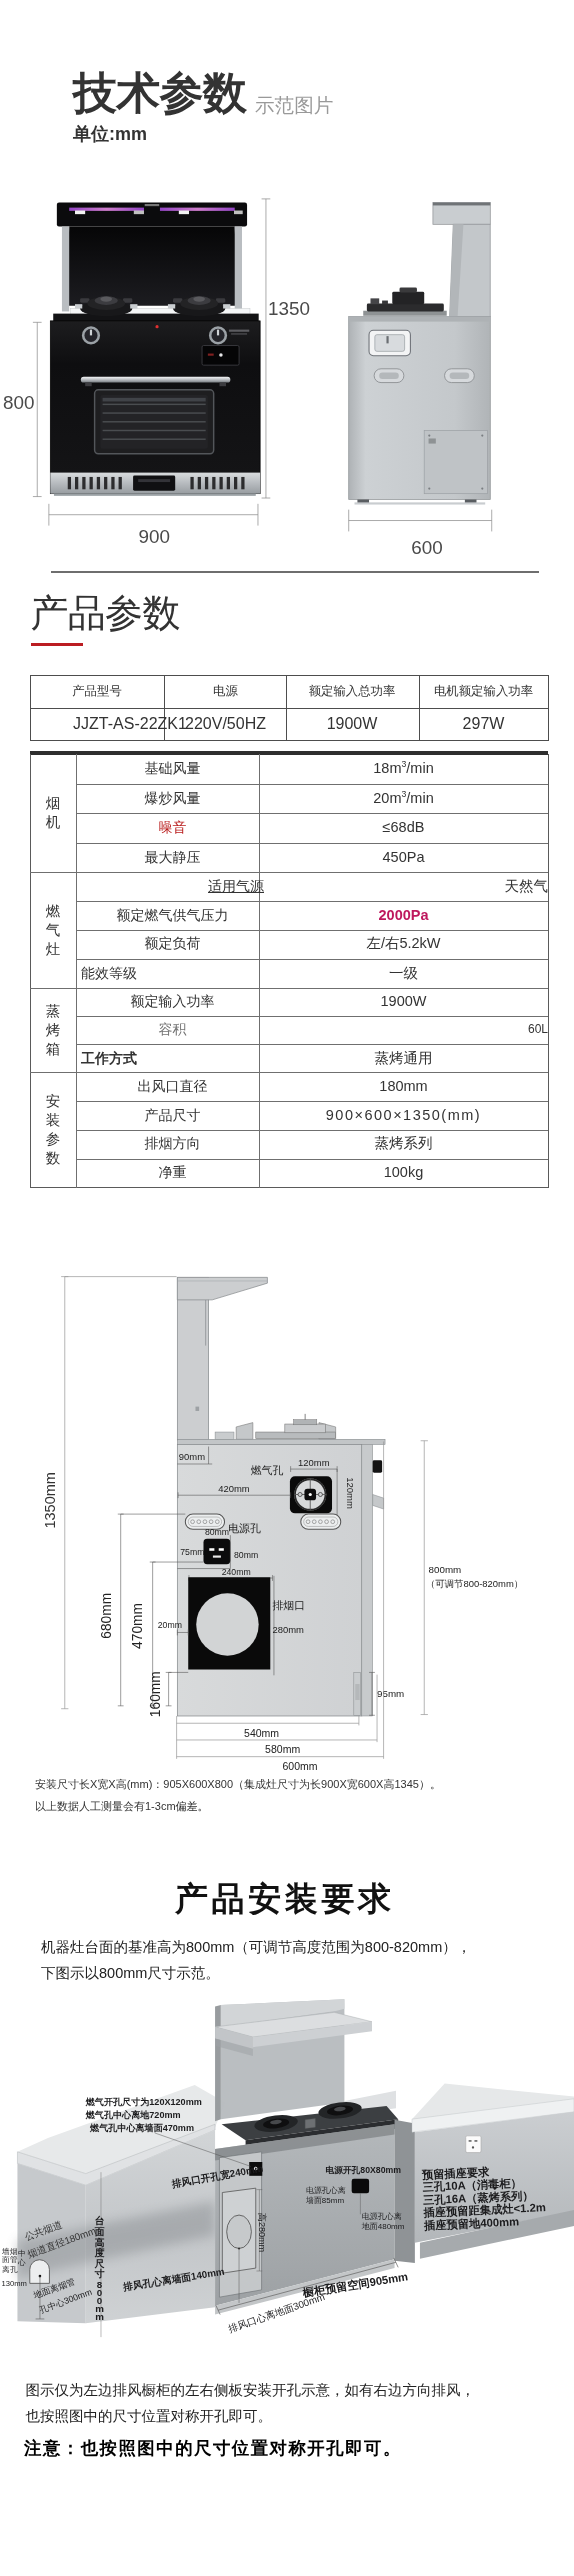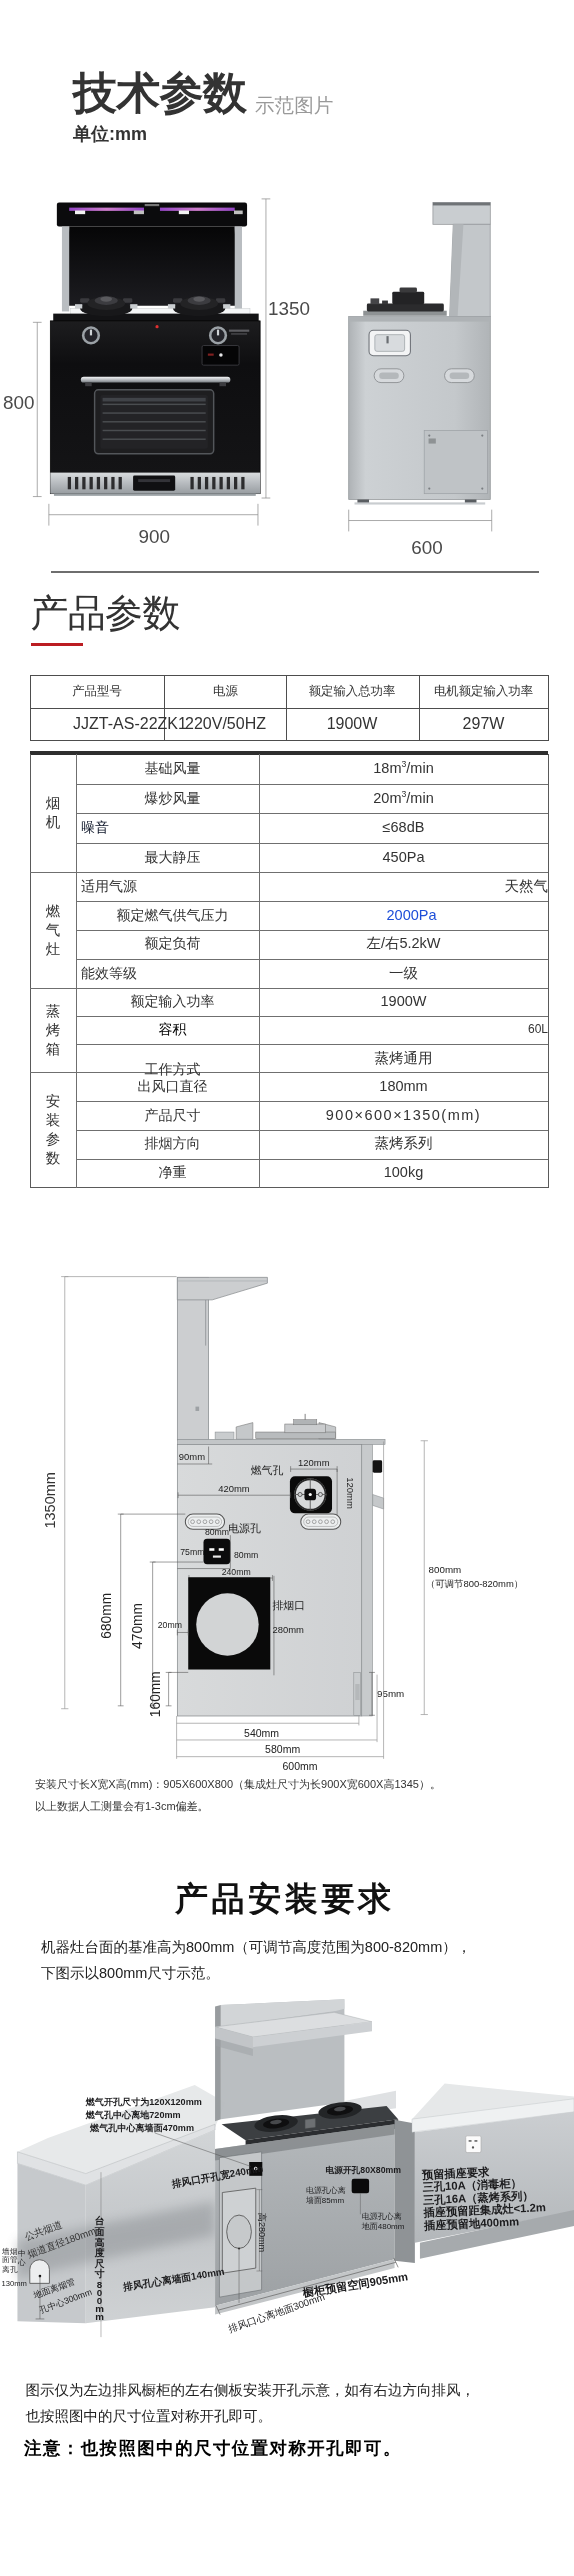--- a/index.html
+++ b/index.html
@@ -243,53 +243,53 @@
 <div class="abs" style="left:30px;top:872px;width:518px;height:0.7px;background:#6f6f6f;"></div>
 <div class="abs" style="left:34px;top:754px;width:38px;height:118px;display:flex;align-items:center;justify-content:center;text-align:center;font-size:14.5px;line-height:19px;color:#333;">
     <div>烟<br>机</div>
   </div>
 <div class="abs" style="left:81px;top:760px;width:183px;height:17.4px;line-height:17.4px;text-align:center;font-size:14px;font-weight:normal;color:#333;">基础风量</div>
 <div class="abs" style="left:259px;top:760px;width:289px;height:17.4px;line-height:17.4px;text-align:center;font-size:14.5px;font-weight:normal;color:#333;">18m<sup>3</sup>/min</div>
 <div class="abs" style="left:76px;top:784px;width:472px;height:0.7px;background:#6f6f6f;"></div>
 <div class="abs" style="left:81px;top:790px;width:183px;height:17.4px;line-height:17.4px;text-align:center;font-size:14px;font-weight:normal;color:#333;">爆炒风量</div>
 <div class="abs" style="left:259px;top:790px;width:289px;height:17.4px;line-height:17.4px;text-align:center;font-size:14.5px;font-weight:normal;color:#333;">20m<sup>3</sup>/min</div>
 <div class="abs" style="left:76px;top:813px;width:472px;height:0.7px;background:#6f6f6f;"></div>
-<div class="abs" style="left:81px;top:819px;width:183px;height:17.4px;line-height:17.4px;text-align:left;font-size:14px;font-weight:normal;color:#0f172a;">噪音</div>
+<div class="abs" style="left:81px;top:819px;width:183px;height:17.4px;line-height:17.4px;text-align:center;font-size:14px;font-weight:normal;color:#b91c1c;">噪音</div>
 <div class="abs" style="left:259px;top:819px;width:289px;height:17.4px;line-height:17.4px;text-align:center;font-size:14.5px;font-weight:normal;color:#333;">≤68dB</div>
 <div class="abs" style="left:76px;top:843px;width:472px;height:0.7px;background:#6f6f6f;"></div>
 <div class="abs" style="left:81px;top:849px;width:183px;height:17.4px;line-height:17.4px;text-align:center;font-size:14px;font-weight:normal;color:#333;">最大静压</div>
 <div class="abs" style="left:259px;top:849px;width:289px;height:17.4px;line-height:17.4px;text-align:center;font-size:14.5px;font-weight:normal;color:#333;">450Pa</div>
 
 <div class="abs" style="left:30px;top:988px;width:518px;height:0.7px;background:#6f6f6f;"></div>
 <div class="abs" style="left:34px;top:872px;width:38px;height:116px;display:flex;align-items:center;justify-content:center;text-align:center;font-size:14.5px;line-height:19px;color:#333;">
     <div>燃<br>气<br>灶</div>
   </div>
-<div class="abs" style="left:81px;top:878px;width:183px;height:17.4px;line-height:17.4px;text-align:left;font-size:14px;font-weight:normal;color:#333;">适用气源</div>
+<div class="abs" style="left:81px;top:878px;width:183px;height:17.4px;line-height:17.4px;text-align:right;font-size:14px;font-weight:normal;color:#333;text-decoration:underline;">适用气源</div>
 <div class="abs" style="left:259px;top:878px;width:289px;height:17.4px;line-height:17.4px;text-align:right;font-size:14.5px;font-weight:normal;color:#333;">天然气</div>
 <div class="abs" style="left:76px;top:901px;width:472px;height:0.7px;background:#6f6f6f;"></div>
 <div class="abs" style="left:81px;top:907px;width:183px;height:17.4px;line-height:17.4px;text-align:center;font-size:14px;font-weight:normal;color:#333;">额定燃气供气压力</div>
-<div class="abs" style="left:259px;top:907px;width:289px;height:17.4px;line-height:17.4px;text-align:center;font-size:14.5px;font-weight:normal;color:#1d4ed8;padding-left:8px;">2000Pa</div>
+<div class="abs" style="left:259px;top:907px;width:289px;height:17.4px;line-height:17.4px;text-align:center;font-size:14.5px;font-weight:bold;color:#be185d;">2000Pa</div>
 <div class="abs" style="left:76px;top:930px;width:472px;height:0.7px;background:#6f6f6f;"></div>
 <div class="abs" style="left:81px;top:935px;width:183px;height:17.4px;line-height:17.4px;text-align:center;font-size:14px;font-weight:normal;color:#333;">额定负荷</div>
 <div class="abs" style="left:259px;top:935px;width:289px;height:17.4px;line-height:17.4px;text-align:center;font-size:14.5px;font-weight:normal;color:#333;">左/右5.2kW</div>
 <div class="abs" style="left:76px;top:959px;width:472px;height:0.7px;background:#6f6f6f;"></div>
 <div class="abs" style="left:81px;top:965px;width:183px;height:17.4px;line-height:17.4px;font-size:14px;font-weight:normal;color:#333;">能效等级</div>
 <div class="abs" style="left:259px;top:965px;width:289px;height:17.4px;line-height:17.4px;text-align:center;font-size:14.5px;font-weight:normal;color:#333;">一级</div>
 
 <div class="abs" style="left:30px;top:1072px;width:518px;height:0.7px;background:#6f6f6f;"></div>
 <div class="abs" style="left:34px;top:988px;width:38px;height:84px;display:flex;align-items:center;justify-content:center;text-align:center;font-size:14.5px;line-height:19px;color:#333;">
     <div>蒸<br>烤<br>箱</div>
   </div>
 <div class="abs" style="left:81px;top:993px;width:183px;height:17.4px;line-height:17.4px;text-align:center;font-size:14px;font-weight:normal;color:#333;">额定输入功率</div>
 <div class="abs" style="left:259px;top:993px;width:289px;height:17.4px;line-height:17.4px;text-align:center;font-size:14.5px;font-weight:normal;color:#333;">1900W</div>
 <div class="abs" style="left:76px;top:1016px;width:472px;height:0.7px;background:#6f6f6f;"></div>
-<div class="abs" style="left:81px;top:1021px;width:183px;height:17.4px;line-height:17.4px;text-align:center;font-size:14px;font-weight:normal;color:#000000;">容积</div>
+<div class="abs" style="left:81px;top:1021px;width:183px;height:17.4px;line-height:17.4px;text-align:center;font-size:14px;font-weight:normal;color:#737373;">容积</div>
 <div class="abs" style="left:259px;top:1021px;width:289px;height:17.4px;line-height:17.4px;text-align:right;font-size:12px;font-weight:normal;color:#333;">60L</div>
 <div class="abs" style="left:76px;top:1044px;width:472px;height:0.7px;background:#6f6f6f;"></div>
-<div class="abs" style="left:81px;top:1050px;width:183px;height:17.4px;line-height:17.4px;text-align:center;font-size:14px;font-weight:normal;color:#333;margin-top:11px;">工作方式</div>
+<div class="abs" style="left:81px;top:1050px;width:183px;height:17.4px;line-height:17.4px;text-align:left;font-size:14px;font-weight:bold;color:#333;">工作方式</div>
 <div class="abs" style="left:259px;top:1050px;width:289px;height:17.4px;line-height:17.4px;text-align:center;font-size:14.5px;font-weight:normal;color:#333;">蒸烤通用</div>
 
 <div class="abs" style="left:34px;top:1072px;width:38px;height:116px;display:flex;align-items:center;justify-content:center;text-align:center;font-size:14.5px;line-height:19px;color:#333;">
     <div>安<br>装<br>参<br>数</div>
   </div>
 <div class="abs" style="left:81px;top:1078px;width:183px;height:17.4px;line-height:17.4px;text-align:center;font-size:14px;font-weight:normal;color:#333;">出风口直径</div>
 <div class="abs" style="left:259px;top:1078px;width:289px;height:17.4px;line-height:17.4px;text-align:center;font-size:14.5px;font-weight:normal;color:#333;">180mm</div>
 <div class="abs" style="left:76px;top:1101px;width:472px;height:0.7px;background:#6f6f6f;"></div>
 <div class="abs" style="left:81px;top:1107px;width:183px;height:17.4px;line-height:17.4px;text-align:center;font-size:14px;font-weight:normal;color:#333;">产品尺寸</div>
 <div class="abs" style="left:259px;top:1107px;width:289px;height:17.4px;line-height:17.4px;text-align:center;font-size:14.5px;font-weight:normal;color:#333;"><span style="letter-spacing:1.5px;">900×600×1350(mm)</span></div>

